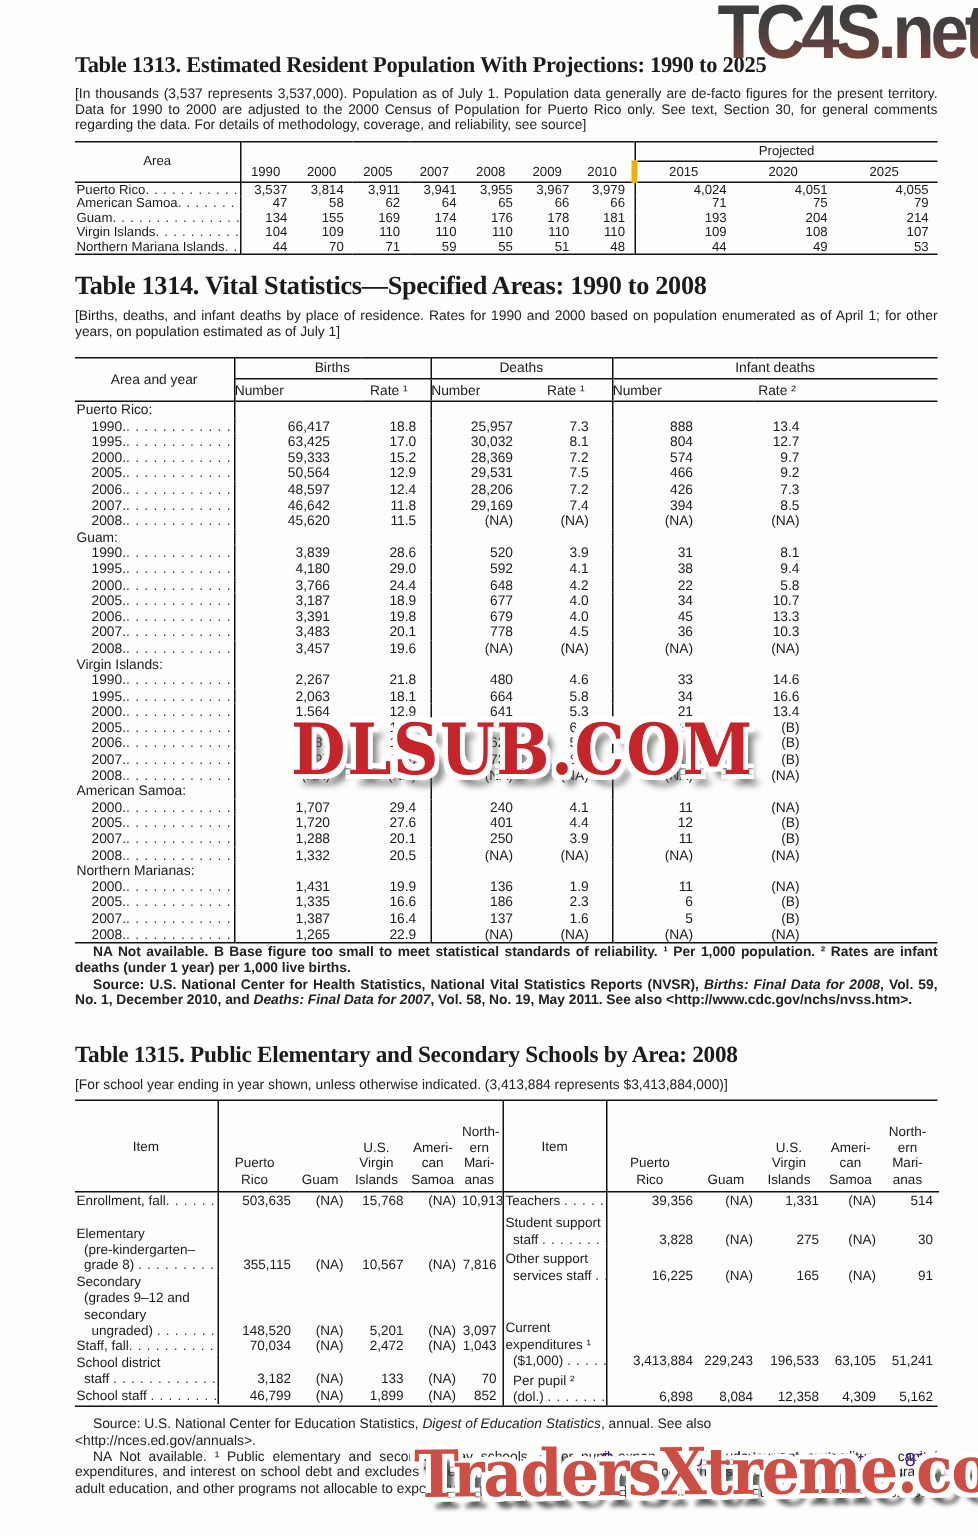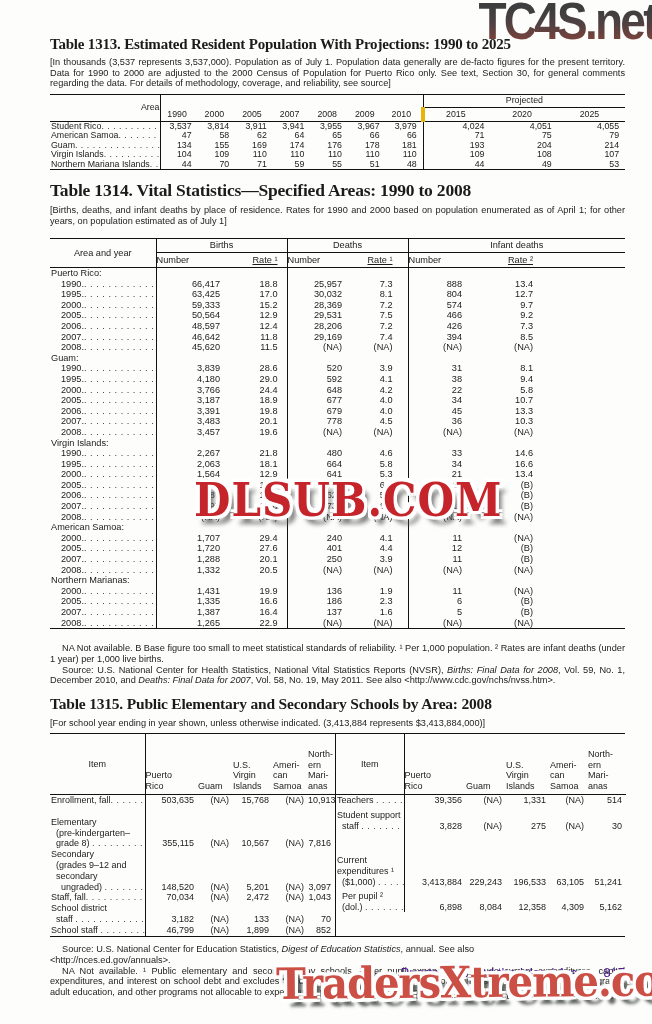--- a/index.html
+++ b/index.html
@@ -21,39 +21,39 @@
   .lbl{display:flex;align-items:baseline;}
   .lbl .txt{white-space:pre;}
   .dots{flex:1;white-space:nowrap;overflow:hidden;color:#333;}
   .dots::after{content:". . . . . . . . . . . . . . . . . . . . . . . . . . . . . . . . . . . . . . . . ";letter-spacing:.5px;}
 
   
   #t1313{font-size:8.8px;line-height:9.4px;border-top:1px solid #111;border-bottom:1px solid #111;}
   #t1313 col.a{width:110px;} #t1313 col.y{width:37.6px;} #t1313 col.p{width:67.3px;}
   #t1313 th,#t1313 td{height:9.4px;}
   #t1313 .hdr th{border-bottom:1px solid #111;}
-  #t1313 .area-h{text-align:right;vertical-align:middle;border-right:1px solid #111;}
+  #t1313 .area-h{text-align:center;vertical-align:middle;border-right:1px solid #111;}
   #t1313 .proj{ text-align:center;border-left:1px solid #111;border-bottom:1px solid #111;height:12px;vertical-align:middle;}
   #t1313 .yh{text-align:center;padding-right:4px;height:13px;vertical-align:middle;}
   #t1313 .yh.vl{border-left:4px solid #eab308;margin-left:44px;}
   #t1313 td.albl{border-right:1px solid #111;padding-left:1px;}
   #t1313 td.num{text-align:right;padding-right:6px;}
   #t1313 td.num.vl{border-left:1px solid #111;}
 
   
   #t1314{font-size:9.2px;line-height:10.6px;border-top:1px solid #111;border-bottom:1px solid #111;}
   #t1314 col.a{width:106px;} #t1314 col.bn{width:85px;} #t1314 col.br{width:46px;}
   #t1314 col.dn{width:75px;} #t1314 col.dr{width:46px;} #t1314 col.in{width:95px;} #t1314 col.ir{width:122px;}
   #t1314 thead th{vertical-align:middle;}
   #t1314 .area-h{text-align:center;border-right:1px solid #111;border-bottom:1px solid #111;}
   #t1314 .grp{text-align:center;border-bottom:1px solid #111;height:13px;}
   #t1314 .grp.vl{border-left:1px solid #111;}
   #t1314 .sub th{border-bottom:1px solid #111;height:14px;}
   #t1314 .sub .nh{text-align:left;}
-  #t1314 .sub .rh{text-align:right;text-decoration:underline;}
+  #t1314 .sub .rh{text-align:center;}
   #t1314 .sub .vl{border-left:1px solid #111;}
   #t1314 td{height:10.6px;}
   #t1314 td.albl{border-right:1px solid #111;}
   #t1314 td.sec{padding-left:1px;}
   #t1314 .yr{padding-left:11px;}
   #t1314 td.v{text-align:right;}
   #t1314 td.bn{padding-right:21px;} #t1314 td.br{padding-right:9px;}
   #t1314 td.dn{padding-right:20px;} #t1314 td.dr{padding-right:15px;}
   #t1314 td.in{padding-right:41px;} #t1314 td.ir{padding-right:92px;}
   #t1314 .sub .br{padding-right:9px;} #t1314 .sub .dr{padding-right:15px;} #t1314 .sub .ir{padding-right:92px;}
@@ -63,21 +63,21 @@
   
   .t1315wrap{border-top:1px solid #111;border-bottom:1px solid #111;display:flex;align-items:stretch;}
   .t1315wrap table{font-size:9px;line-height:10.8px;}
   .half{flex:0 0 auto;}
   .half-left{width:285px;} .half-right{width:290px;border-left:1px solid #111;}
   .t1315 col.i0{width:95px;} .half-right col.i0{width:68px;}
   .half-left col.v0{width:53px;} .half-left col.v1{width:35px;} .half-left col.v2{width:40px;} .half-left col.v3{width:35px;} .half-left col.v4{width:27px;}
   .half-right col.v0{width:62px;} .half-right col.v1{width:40px;} .half-right col.v2{width:44px;} .half-right col.v3{width:38px;} .half-right col.v4{width:38px;}
   .t1315 thead th{border-bottom:1px solid #111;height:58px;}
   .t1315 .item-h{text-align:center;vertical-align:middle;border-right:1px solid #111;}
-  .t1315 .colhead{text-align:left;padding-right:4px;vertical-align:bottom;padding-bottom:2px;}
+  .t1315 .colhead{text-align:center;padding-right:4px;vertical-align:bottom;padding-bottom:2px;}
   .t1315 td{vertical-align:bottom;}
   .t1315 td.ilbl{border-right:1px solid #111;padding-left:1px;}
   .t1315 td.val{text-align:right;padding-right:4px;}
   .t1315 .line{white-space:pre;}
   .half-left tr.r1 td{padding-top:11px;}
   .half-right tr.r1 td{padding-top:4px;}
   .half-right tr.r2 td{padding-top:3px;}
   .half-right tr.r3 td{padding-top:24px;}
   .half-right tr.r4 td{padding-top:3px;}
 
@@ -139,21 +139,21 @@
             <th class="yh">2010</th>
             <th class="yh vl">2015</th>
             <th class="yh">2020</th>
             <th class="yh">2025</th>
           </tr>
         </thead>
         <tbody>
           <tr>
             <td class="albl">
               <div class="lbl">
-                <span class="txt">Student Rico</span>
+                <span class="txt">Puerto Rico</span>
                 <span class="dots"></span>
               </div>
             </td>
             <td class="num">3,537</td>
             <td class="num">3,814</td>
             <td class="num">3,911</td>
             <td class="num">3,941</td>
             <td class="num">3,955</td>
             <td class="num">3,967</td>
             <td class="num">3,979</td>
@@ -714,21 +714,21 @@
             <td class="v bn">1,265</td>
             <td class="v br">22.9</td>
             <td class="v dn vl">(NA)</td>
             <td class="v dr">(NA)</td>
             <td class="v in vl">(NA)</td>
             <td class="v ir">(NA)</td>
           </tr>
         </tbody>
       </table>
   </div>
-  <div class="abs fn" style="top:643px;">
+  <div class="abs fn" style="top:629px;font-weight:bold;">
     <p>NA Not available. B Base figure too small to meet statistical standards of reliability. ¹ Per 1,000 population. ² Rates are infant deaths (under 1 year) per 1,000 live births.</p>
     <p><span>Source: U.S. National Center for Health Statistics, National Vital Statistics Reports (NVSR), </span><span class="it">Births: Final Data for 2008</span><span>, Vol. 59, No. 1, December 2010, and </span><span class="it">Deaths: Final Data for 2007</span><span>, Vol. 58, No. 19, May 2011. See also &lt;http://www.cdc.gov/nchs/nvss.htm&gt;.</span></p>
   </div>
 
   <div class="abs tbl-title" style="top:695px;font-size:15.5px;">Table 1315. Public Elementary and Secondary Schools by Area: 2008</div>
   <div class="abs note" style="top:718px;">[For school year ending in year shown, unless otherwise indicated. (3,413,884 represents $3,413,884,000)]</div>
   <div class="abs t1315wrap" style="top:733px;">
     <div class="half half-left">
         <table class="t1315" id="t1315L">
           <colgroup>
@@ -914,20 +914,34 @@
                   <span class="txt">  staff </span>
                   <span class="dots"></span>
                 </div>
               </td>
               <td class="val">3,828</td>
               <td class="val">(NA)</td>
               <td class="val">275</td>
               <td class="val">(NA)</td>
               <td class="val">30</td>
             </tr>
+            <tr class="r2">
+              <td class="ilbl">
+                <div class="line">Other support</div>
+                <div class="lbl">
+                  <span class="txt">  services staff </span>
+                  <span class="dots"></span>
+                </div>
+              </td>
+              <td class="val">16,225</td>
+              <td class="val">(NA)</td>
+              <td class="val">165</td>
+              <td class="val">(NA)</td>
+              <td class="val">91</td>
+            </tr>
             <tr class="r3">
               <td class="ilbl">
                 <div class="line">Current</div>
                 <div class="line">expenditures ¹</div>
                 <div class="lbl">
                   <span class="txt">  ($1,000) </span>
                   <span class="dots"></span>
                 </div>
               </td>
               <td class="val">3,413,884</td>

